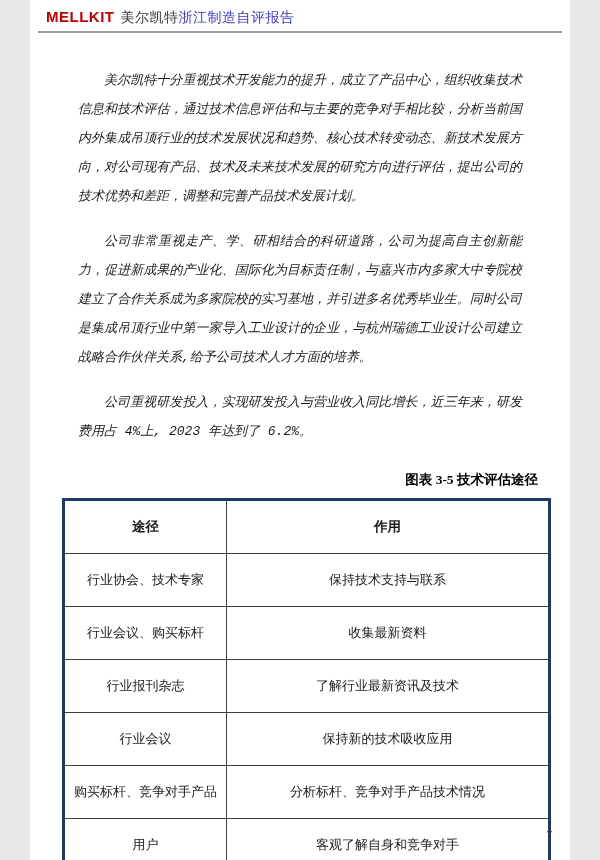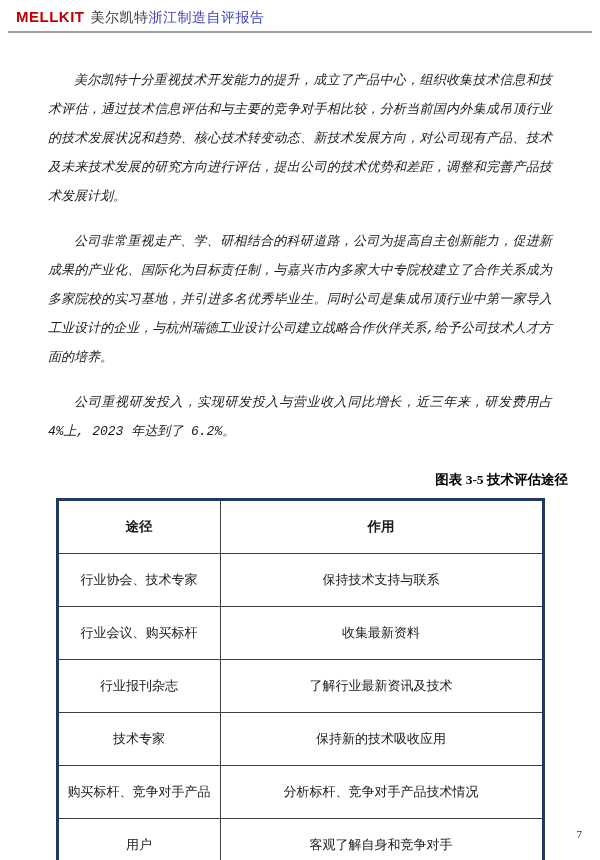--- a/index.html
+++ b/index.html
@@ -1,18 +1,18 @@
 <!DOCTYPE html>
 <html><head>
 <meta charset="utf-8">
 <style>
   html,body{margin:0;padding:0;background:#e8e8e8;}
   .page{
     position:relative;
-    width:600px;height:860px;
+    width:540px;height:860px;
     margin:0 auto;
     background:#ffffff;
     font-family:"Liberation Serif","DejaVu Serif",serif;
     color:#1a1a1a;
     overflow:hidden;
     box-sizing:border-box;
   }
   
   .page-header{
     margin:0 8px;
@@ -125,21 +125,21 @@
         </tr>
         <tr>
           <td>行业会议、购买标杆</td>
           <td>收集最新资料</td>
         </tr>
         <tr>
           <td>行业报刊杂志</td>
           <td>了解行业最新资讯及技术</td>
         </tr>
         <tr>
-          <td>技术专家</td>
+          <td>行业会议</td>
           <td>保持新的技术吸收应用</td>
         </tr>
         <tr>
           <td>购买标杆、竞争对手产品</td>
           <td>分析标杆、竞争对手产品技术情况</td>
         </tr>
         <tr>
           <td>用户</td>
           <td>客观了解自身和竞争对手</td>
         </tr>

